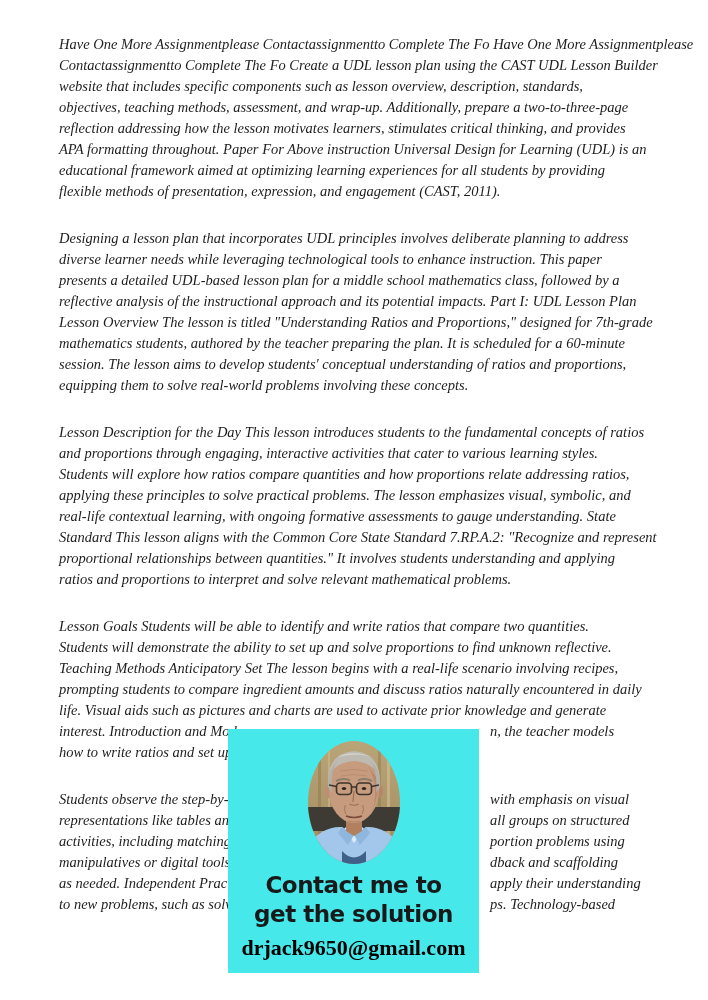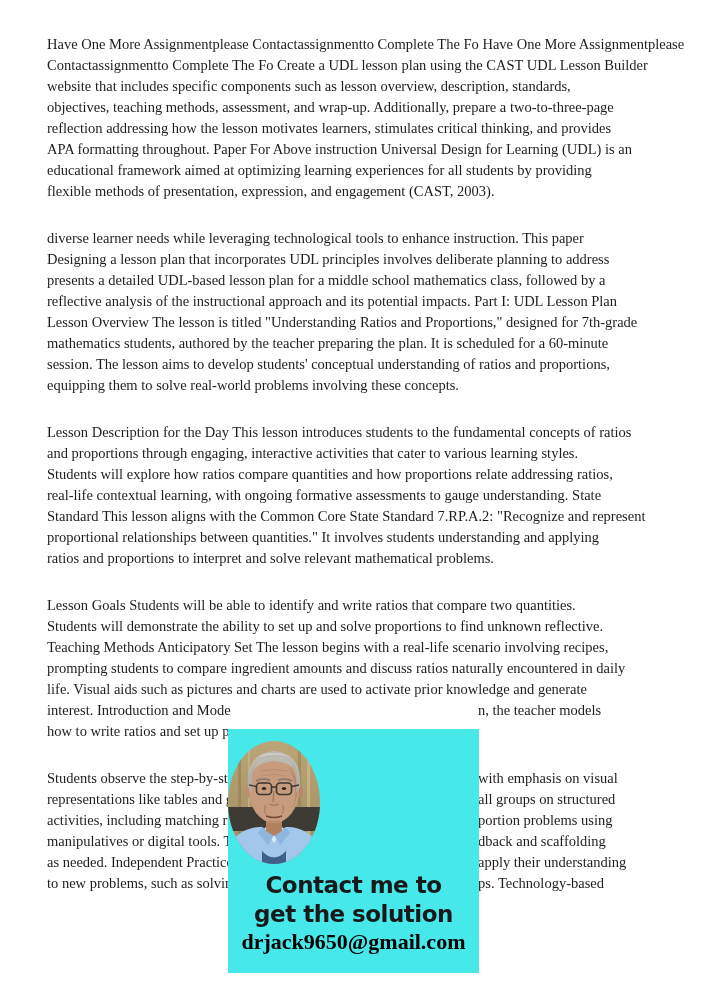--- a/index.html
+++ b/index.html
@@ -5,76 +5,77 @@
   html,body { margin:0; padding:0; }
   body {
     width:708px; height:1000px; position:relative;
     background:#ffffff; overflow:hidden;
     font-family:"Liberation Serif", serif;
   }
   .doc {
     position:absolute; left:47px; top:34px; width:640px;
     color:#1d1d1d; font-size:14.5px;
   }
-  .para { margin:0 0 26px 0; }
+  .para { margin:0 0 26px 12px;font-style:italic; }
   .line {
     height:21px; line-height:21px; white-space:nowrap; position:relative;
   }
   .frag-right { position:absolute; left:431px; top:0; white-space:nowrap; }
   
   .card {
     position:absolute; left:228px; top:729px; width:251px; height:244px;
     background:#47e8e9; z-index:5;
-    display:flex; flex-direction:column; 
+    display:flex; flex-direction:column; align-items:center;
   }
   .photo {
     width:92px; height:123px; border-radius:50%; overflow:hidden;
     margin-top:12px; flex:none;
   }
   .photo svg { display:block; }
   .headline {
     margin-top:7px;
     font-family:"DejaVu Sans", sans-serif; font-weight:bold;
     font-size:23px; line-height:29px; letter-spacing:-0.5px;
     color:#17191a; text-align:center;
   }
   .email {
-    margin-top:0;
+    margin-top:6px;
     font-family:"Liberation Serif", serif; font-weight:bold;
     font-size:22px; color:#000000; text-align:center;
   }
 </style>
 </head>
 <body>
 
 <div class="doc">
     <div class="para">
       <div class="line">Have One More Assignmentplease Contactassignmentto Complete The Fo Have One More Assignmentplease</div>
       <div class="line">Contactassignmentto Complete The Fo Create a UDL lesson plan using the CAST UDL Lesson Builder</div>
       <div class="line">website that includes specific components such as lesson overview, description, standards,</div>
       <div class="line">objectives, teaching methods, assessment, and wrap-up. Additionally, prepare a two-to-three-page</div>
       <div class="line">reflection addressing how the lesson motivates learners, stimulates critical thinking, and provides</div>
       <div class="line">APA formatting throughout. Paper For Above instruction Universal Design for Learning (UDL) is an</div>
       <div class="line">educational framework aimed at optimizing learning experiences for all students by providing</div>
-      <div class="line">flexible methods of presentation, expression, and engagement (CAST, 2003).</div>
+      <div class="line">flexible methods of presentation, expression, and engagement (CAST, 2011).</div>
     </div>
     <div class="para">
+      <div class="line">Designing a lesson plan that incorporates UDL principles involves deliberate planning to address</div>
       <div class="line">diverse learner needs while leveraging technological tools to enhance instruction. This paper</div>
-      <div class="line">Designing a lesson plan that incorporates UDL principles involves deliberate planning to address</div>
       <div class="line">presents a detailed UDL-based lesson plan for a middle school mathematics class, followed by a</div>
       <div class="line">reflective analysis of the instructional approach and its potential impacts. Part I: UDL Lesson Plan</div>
       <div class="line">Lesson Overview The lesson is titled "Understanding Ratios and Proportions," designed for 7th-grade</div>
       <div class="line">mathematics students, authored by the teacher preparing the plan. It is scheduled for a 60-minute</div>
       <div class="line">session. The lesson aims to develop students' conceptual understanding of ratios and proportions,</div>
       <div class="line">equipping them to solve real-world problems involving these concepts.</div>
     </div>
     <div class="para">
       <div class="line">Lesson Description for the Day This lesson introduces students to the fundamental concepts of ratios</div>
       <div class="line">and proportions through engaging, interactive activities that cater to various learning styles.</div>
       <div class="line">Students will explore how ratios compare quantities and how proportions relate addressing ratios,</div>
+      <div class="line">applying these principles to solve practical problems. The lesson emphasizes visual, symbolic, and</div>
       <div class="line">real-life contextual learning, with ongoing formative assessments to gauge understanding. State</div>
       <div class="line">Standard This lesson aligns with the Common Core State Standard 7.RP.A.2: "Recognize and represent</div>
       <div class="line">proportional relationships between quantities." It involves students understanding and applying</div>
       <div class="line">ratios and proportions to interpret and solve relevant mathematical problems.</div>
     </div>
     <div class="para">
       <div class="line">Lesson Goals Students will be able to identify and write ratios that compare two quantities.</div>
       <div class="line">Students will demonstrate the ability to set up and solve proportions to find unknown reflective.</div>
       <div class="line">Teaching Methods Anticipatory Set The lesson begins with a real-life scenario involving recipes,</div>
       <div class="line">prompting students to compare ingredient amounts and discuss ratios naturally encountered in daily</div>

